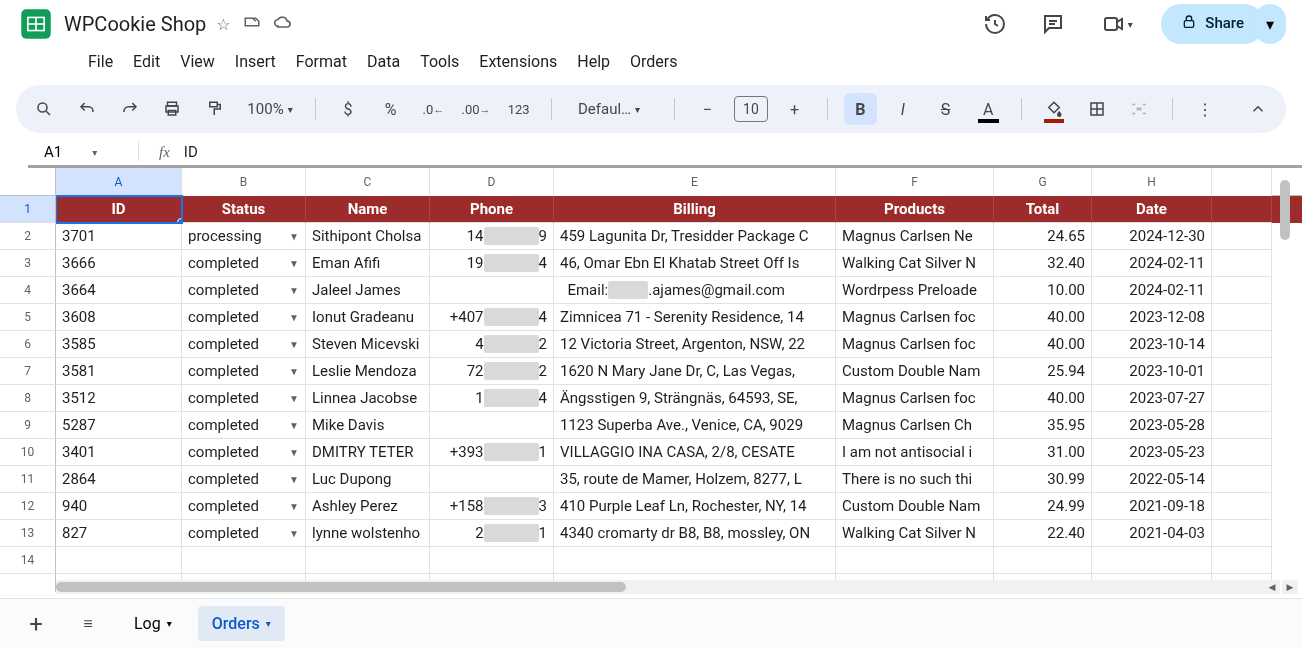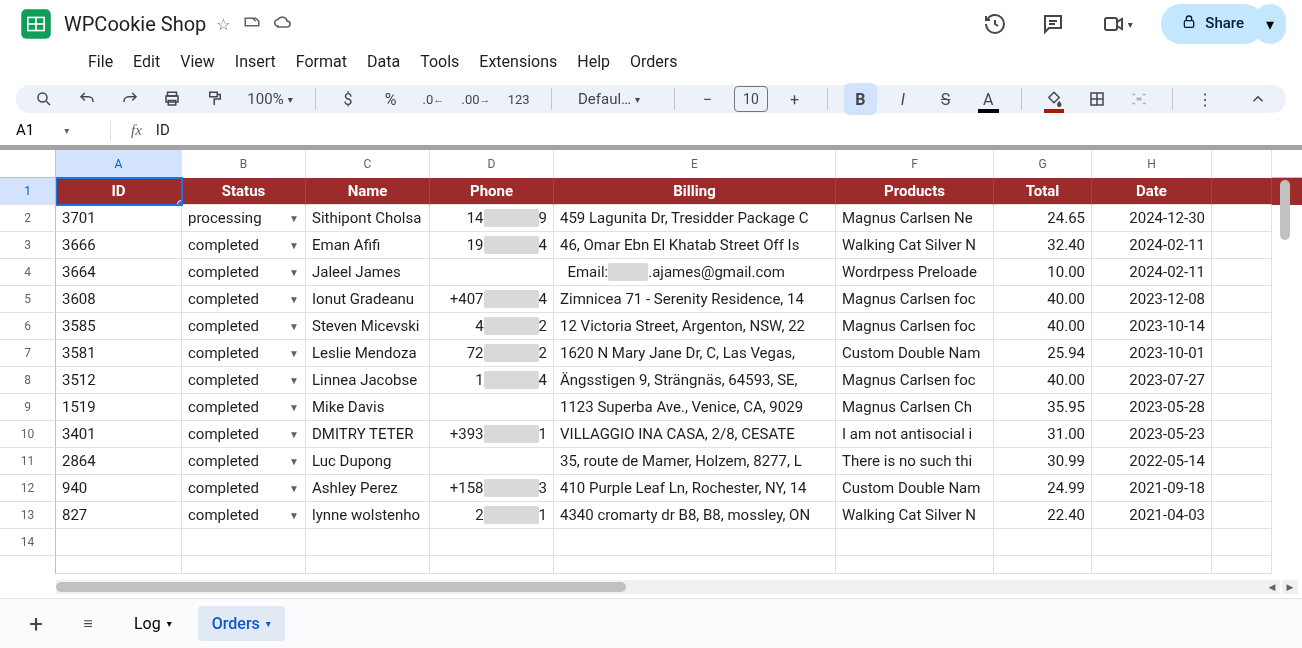--- a/index.html
+++ b/index.html
@@ -10,32 +10,32 @@
 .doc-title { font-size: 20px; color: #1f1f1f; margin-right: 10px; }
 .title-icons { display: flex; gap: 12px; align-items: center; color: #5f6368; }
 .title-icons span { cursor: pointer; }
 .spacer { flex: 1; }
 .top-actions { display: flex; align-items: center; gap: 18px; }
 .icon-btn { width: 40px; height: 40px; display: flex; align-items: center; justify-content: center; color: #444746; cursor: pointer; border-radius: 20px; }
 .share-btn { background: #c2e7ff; border-radius: 40px; padding: 10px 20px; display: flex; gap: 8px; font-size: 15px; font-weight: 500; color: #001d35; cursor: pointer; }
 .share-caret { background: #c2e7ff; border-radius: 40px; width: 32px; height: 40px; display: flex; align-items: center; justify-content: center; cursor: pointer; margin-left: -10px; }
 .menubar { display: flex; gap: 0; padding: 0 70px 6px 78px; font-size: 16px; color: #1f1f1f; }
 .menubar span { padding: 4px 10px; cursor: pointer; border-radius: 4px; }
-.toolbar { display: flex; align-items: center; background: #edf2fa; border-radius: 30px; margin: 4px 16px; padding: 4px 12px; gap: 10px; height: 28px; color: #444746; }
+.toolbar { display: flex; align-items: center; background: #edf2fa; border-radius: 30px; margin: 4px 16px; padding: 4px 12px; gap: 10px; height: 48px; color: #444746; }
 .tb-btn { width: 34px; height: 32px; display: flex; align-items: center; justify-content: center; cursor: pointer; border-radius: 6px; font-size: 16px; }
 .tb-btn.active { background: #d3e3fd; }
 .zoom { display: flex; align-items: center; gap: 4px; font-size: 15px; padding: 0 6px; cursor: pointer; }
 .font-dd { display: flex; align-items: center; gap: 4px; padding: 0 10px; cursor: pointer; font-size: 15px; min-width: 90px; }
 .fsize { border: 1px solid #747775; border-radius: 4px; width: 36px; height: 26px; display: flex; align-items: center; justify-content: center; font-size: 14px; }
 .tb-sep { width: 1px; height: 22px; background: #c7c7c7; margin: 0 6px; }
 .text-color { position: relative; }
 .text-color::after { content: ''; position: absolute; bottom: 2px; left: 6px; right: 6px; height: 4px; background: #000; }
 .fill-color { position: relative; }
 .fill-color .under { position: absolute; bottom: 2px; left: 6px; right: 6px; height: 4px; background: #a61c00; }
-.namebox-row { display: flex; align-items: flex-start; border-bottom: 5px solid #a3a3a3; padding: 4px 0 4px 10px; font-size: 15px; }
+.namebox-row { display: flex; align-items: flex-end; border-bottom: 3px solid #a3a3a3; padding: 4px 0 4px 10px; font-size: 15px; margin-left: 28px; }
 .namebox { width: 100px; display: flex; align-items: center; gap: 30px; padding-left: 6px; }
 .fx-area { display: flex; align-items: center; gap: 14px; color: #5f6368; margin-left: 20px; }
 .grid-area { display: flex; position: relative; }
 .row-hdrs { display: flex; flex-direction: column; }
 .corner { width: 56px; height: 28px; background: #fff; border-right: 1px solid #c0c0c0; border-bottom: 1px solid #c0c0c0; }
 .rh { width: 56px; height: 27px; display: flex; align-items: center; justify-content: center; border-right: 1px solid #c0c0c0; border-bottom: 1px solid #e1e1e1; font-size: 12px; color: #5f6368; background: #fff; }
 .rh.sel { background: #d3e3fd; color: #0b57d0; }
 .cols-data { flex: 1; overflow: hidden; }
 .col-hdrs { display: flex; height: 28px; border-bottom: 1px solid #c0c0c0; }
 .ch { height: 28px; display: flex; align-items: center; justify-content: center; border-right: 1px solid #e1e1e1; font-size: 12px; color: #5f6368; background: #fff; }
@@ -399,21 +399,21 @@
             <span class="redact" style="width: 55px;"></span>
             <span>4</span>
           </div>
           <div class="c cw-E">Ängsstigen 9, Strängnäs, 64593, SE,</div>
           <div class="c cw-F">Magnus Carlsen foc</div>
           <div class="c cw-G num">40.00</div>
           <div class="c cw-H num">2023-07-27</div>
           <div class="c cw-rest"></div>
         </div>
         <div class="data-row">
-          <div class="c cw-A">1519</div>
+          <div class="c cw-A">5287</div>
           <div class="c cw-B dd">
             <span>completed</span>
             <span class="dd-arrow">▼</span>
           </div>
           <div class="c cw-C">Mike Davis</div>
           <div class="c cw-D num"></div>
           <div class="c cw-E">1123 Superba Ave., Venice, CA, 9029</div>
           <div class="c cw-F">Magnus Carlsen Ch</div>
           <div class="c cw-G num">35.95</div>
           <div class="c cw-H num">2023-05-28</div>

